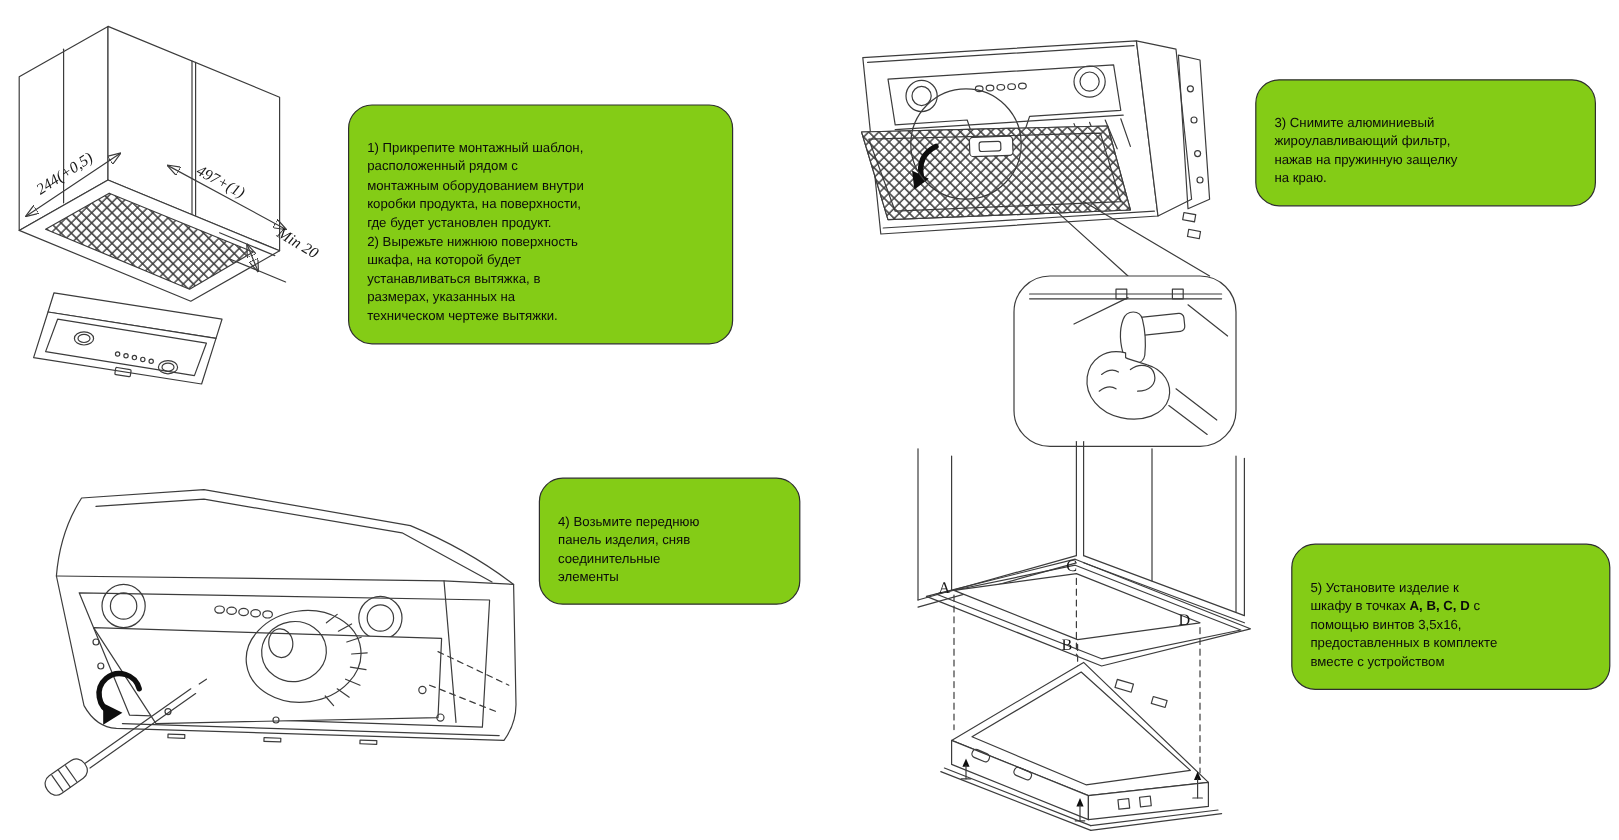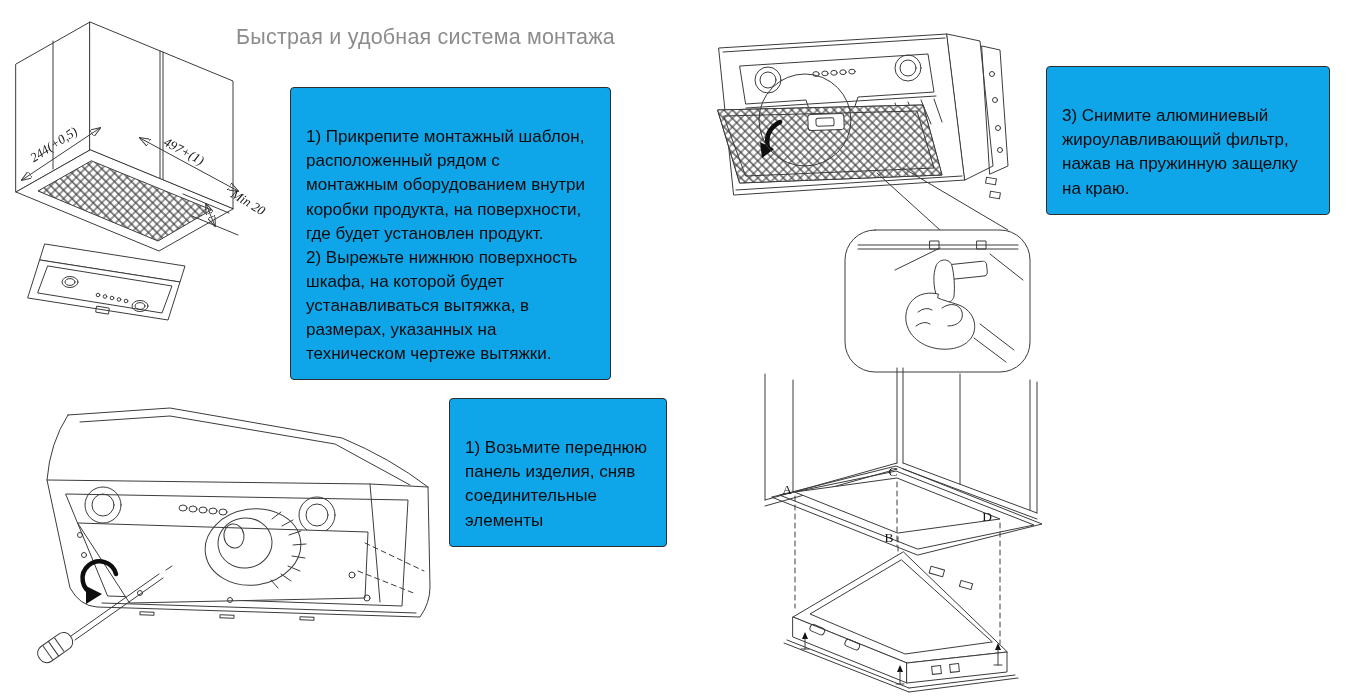--- a/index.html
+++ b/index.html
@@ -1,20 +1,20 @@
 <!DOCTYPE html>
 <html><head>
 <meta charset="utf-8">
 <style>
   html,body { margin:0; padding:0; background:#ffffff; }
   .page { position:relative; width:1349px; height:700px; background:#ffffff; overflow:hidden;
           font-family:"Liberation Sans", sans-serif; }
   .title { position:absolute; left:236px; top:25px; font-size:21.5px; color:#8c8c8c; letter-spacing:.2px; }
-  .callout { position:absolute; border:1.6px solid #2e2e2e; border-radius:4px; background:#0ea5e9;
-             color:#0b0b0b; font-size:17px; line-height:1.42; padding:13px 15px;
+  .callout { position:absolute; border:1.6px solid #2e2e2e; border-radius:20px; background:#84cc16;
+             color:#0b0b0b; font-size:11px; line-height:1.42; padding:13px 15px;
              white-space:pre-line; }
   #c1 { left:290px; top:87px;  width:289px; }
   #c3 { left:1046px; top:66px; width:252px; }
   #c4 { left:449px;  top:398px; width:186px; }
   #c5 { left:1076px; top:453px; width:234px; }
   .b { font-weight:bold; }
   .art { position:absolute; }
   .art path, .art line, .art polyline, .art polygon, .art rect, .art circle, .art ellipse {
       fill:none; stroke:#3c3c3c; stroke-width:1; stroke-linecap:round; stroke-linejoin:round; }
   .art .wf  { fill:#ffffff; }
@@ -23,45 +23,51 @@
   .art .dash { stroke-dasharray:5 4; }
   .art text { fill:#161616; stroke:none; font-family:"Liberation Serif", serif; }
   .art text.dim { font-size:13px; font-style:italic; }
   .art text.pt  { font-size:13.5px; }
 </style>
 </head>
 <body>
 
 <div class="page">
 
-  <div class="title">Быстрая и удобная система монтажа</div>
 
   <div class="callout" id="c1">
     <span>1) Прикрепите монтажный шаблон,
 расположенный рядом с
 монтажным оборудованием внутри
 коробки продукта, на поверхности,
 где будет установлен продукт.
 2)  Вырежьте нижнюю поверхность
 шкафа, на которой будет
 устанавливаться вытяжка, в
 размерах, указанных на
 техническом чертеже вытяжки.</span>
   </div>
   <div class="callout" id="c3">
     <span>3) Снимите алюминиевый
 жироулавливающий фильтр,
 нажав на пружинную защелку
 на краю.</span>
   </div>
   <div class="callout" id="c4">
-    <span>1) Возьмите переднюю
+    <span>4) Возьмите переднюю
 панель изделия, сняв
 соединительные
 элементы</span>
+  </div>
+  <div class="callout" id="c5">
+    <span>5) Установите изделие к
+шкафу в точках </span><span class="b">A, B, C, D</span><span>  с
+помощью винтов 3,5x16,
+предоставленных в комплекте
+вместе с устройством</span>
   </div>
 
   <svg class="art" style="left:0;top:16px" width="300" height="320" viewBox="0 0 300 320">
     <defs>
       <pattern id="xh1" patternUnits="userSpaceOnUse" width="6" height="6" patternTransform="rotate(45)">
         <rect width="6" height="6" style="fill:#ffffff" stroke="none"></rect>
         <path d="M0,0 H6 M0,0 V6" stroke="#8a8a8a" stroke-width="0.8" fill="none"></path>
       </pattern>
       <marker id="m1" markerWidth="11" markerHeight="8" refX="10" refY="4" orient="auto-start-reverse">
         <path d="M0,0 L11,4 L0,8 Z" fill="#3c3c3c" stroke="none"></path>

